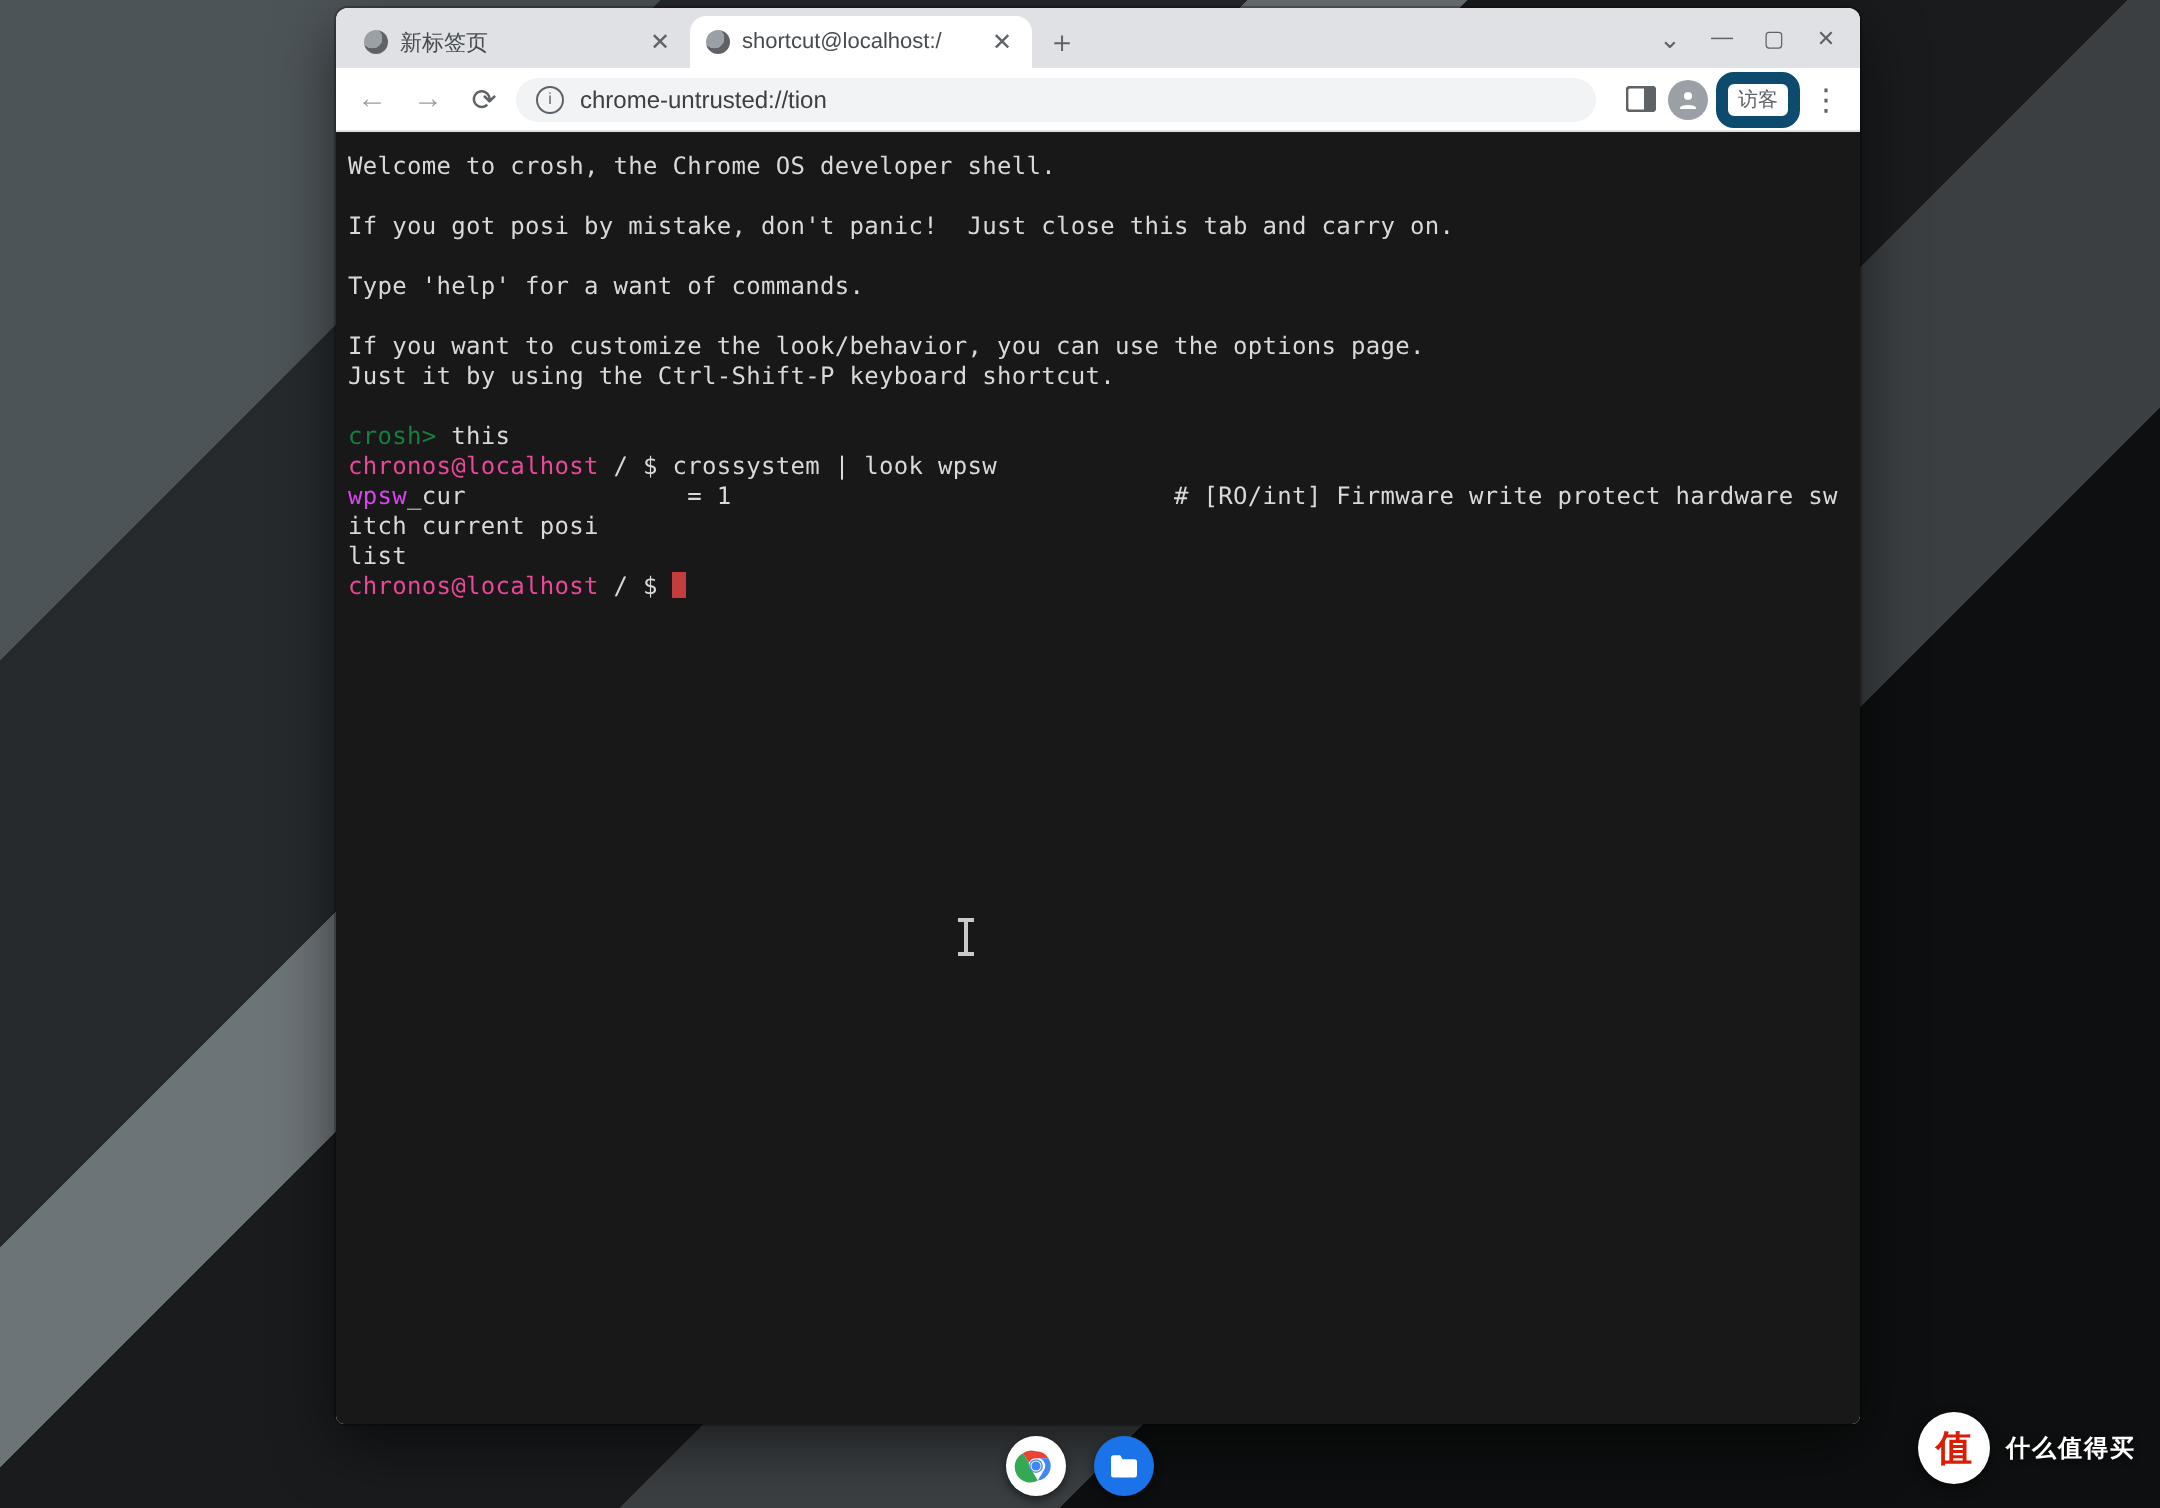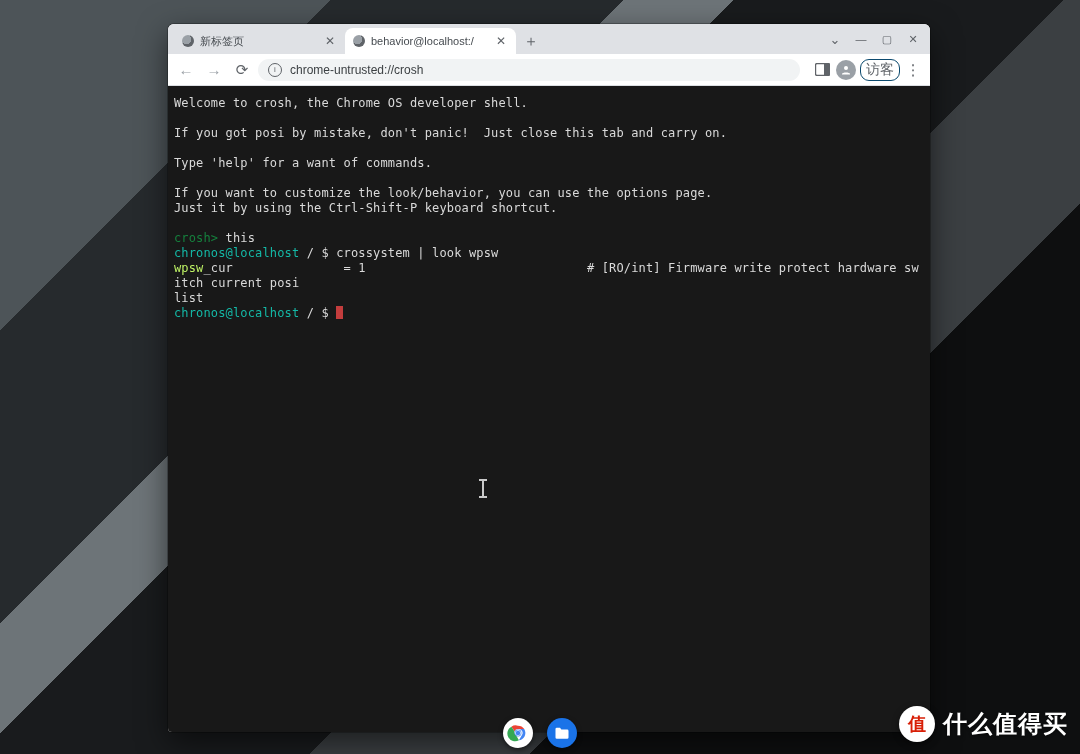--- a/index.html
+++ b/index.html
@@ -10,21 +10,21 @@
         #4d5458 0%, #4d5458 18%,
         #262a2d 18%, #262a2d 34%,
         #6d7478 34%, #6d7478 40%,
         #191b1d 40%, #191b1d 58%,
         #3b3f42 58%, #3b3f42 70%,
         #0e0f10 70%, #0e0f10 100%);
   }
 
   
   .window{
-    position:absolute;left:168px;top:24px;width:762px;height:708px;
+    position:absolute;left:168px;top:4px;width:762px;height:708px;
     background:#fff;border-radius:6px 6px 4px 4px;
     box-shadow:0 10px 30px rgba(0,0,0,.55),0 0 0 1px rgba(0,0,0,.25);
     display:flex;flex-direction:column;overflow:hidden;
   }
   .tabstrip{
     height:30px;background:#dfe1e5;display:flex;align-items:flex-end;
     padding-left:6px;position:relative;
   }
   .tab{
     height:26px;min-width:155px;border-radius:8px 8px 0 0;
@@ -55,35 +55,35 @@
   .omnibox{flex:1;height:22px;background:#f1f3f4;border-radius:12px;
     display:flex;align-items:center;padding:0 10px;gap:8px;font-size:12px;color:#3c4043;}
   .omnibox .secure{width:12px;height:12px;border:1.3px solid #5f6368;border-radius:50%;
     display:flex;align-items:center;justify-content:center;font-size:8px;color:#5f6368;}
   .rightcluster{display:flex;align-items:center;gap:2px;margin-left:6px;}
   .sqbtn{width:24px;height:24px;display:flex;align-items:center;justify-content:center;color:#5f6368;}
   .sqbtn svg{display:block;}
   .avatar{width:20px;height:20px;border-radius:50%;background:#9aa0a6;
     display:flex;align-items:center;justify-content:center;}
   .avatar svg{fill:#fff;}
-  .pill{font-size:14px;color:#5f6368;border:1px solid #0c4a6e;border-radius:9px;
+  .pill{font-size:10px;color:#5f6368;border:6px solid #0c4a6e;border-radius:9px;
     padding:1px 5px;margin-left:2px;}
   .kebab{font-size:15px;color:#5f6368;width:22px;text-align:center;}
 
   
   .term{
     flex:1;background:#181818;color:#d9d9d9;
     font-family:"DejaVu Sans Mono","Menlo","Consolas",monospace;
     font-size:12px;line-height:15px;letter-spacing:.15px;
     padding:10px 6px 6px 6px;white-space:pre-wrap;word-break:break-all;
     position:relative;
   }
   .y{color:#15803d;}   
-  .g{color:#14b8a6;text-align:right;}   
-  .r{color:#bef264;}   
+  .g{color:#ec4899;text-align:right;}   
+  .r{color:#d946ef;}   
   .cursor{display:inline-block;width:7px;height:13px;background:#c33d3d;
     vertical-align:-2px;}
   .ibeam{position:absolute;left:314px;top:395px;width:2px;height:15px;
     background:#c9c9c9;box-shadow:0 0 0 1px rgba(0,0,0,.0);}
   .ibeam::before,.ibeam::after{content:"";position:absolute;left:-3px;width:8px;height:2px;background:#c9c9c9;}
   .ibeam::before{top:-2px;}
   .ibeam::after{bottom:-2px;}
 
   
   .shelf{position:absolute;left:0;bottom:0;width:100%;height:42px;
@@ -91,56 +91,56 @@
   .shelf .app{width:30px;height:30px;border-radius:50%;display:flex;
     align-items:center;justify-content:center;box-shadow:0 2px 5px rgba(0,0,0,.5);}
   .chromeball{background:#fff;}
   .filesball{background:#1a73e8;}
 
   
   .watermark{position:absolute;right:12px;bottom:12px;display:flex;align-items:center;gap:8px;}
   .wm-circle{width:36px;height:36px;border-radius:50%;background:#fff;
     display:flex;align-items:center;justify-content:center;
     font-size:18px;font-weight:700;color:#d81e06;box-shadow:0 2px 6px rgba(0,0,0,.5);}
-  .wm-text{color:#fff;font-size:24px;font-weight:600;letter-spacing:1px;
+  .wm-text{color:#fff;font-size:12px;font-weight:600;letter-spacing:1px;
     text-shadow:0 1px 3px rgba(0,0,0,.7);}
 </style>
 </head>
 <body>
 
 <div class="window">
 
   <div class="tabstrip">
     <div class="tab inactive">
       <span class="favicon"></span>
       <span class="title">新标签页</span>
       <span class="close">✕</span>
     </div>
     <div class="tab active">
       <span class="favicon"></span>
-      <span class="title">behavior@localhost:/</span>
+      <span class="title">shortcut@localhost:/</span>
       <span class="close">✕</span>
     </div>
     <div class="newtab">＋</div>
 
     <div class="wincontrols">
       <span class="chev">⌄</span>
       <span>—</span>
       <span>▢</span>
       <span>✕</span>
     </div>
   </div>
 
   <div class="toolbar">
     <div class="navbtn">←</div>
     <div class="navbtn">→</div>
     <div class="navbtn enabled">⟳</div>
     <div class="omnibox">
       <span class="secure">i</span>
-      <span>chrome-untrusted://crosh</span>
+      <span>chrome-untrusted://tion</span>
     </div>
     <div class="rightcluster">
       <div class="sqbtn">
         <svg width="15" height="13">
             <rect x="0.5" y="0.5" width="14" height="12" rx="1.5" fill="none" stroke="#5f6368" stroke-width="1.4"></rect>
             <rect x="9" y="1" width="5" height="11" fill="#5f6368"></rect>
           </svg>
       </div>
       <div class="avatar">
         <svg width="12" height="12" viewBox="0 0 24 24">

